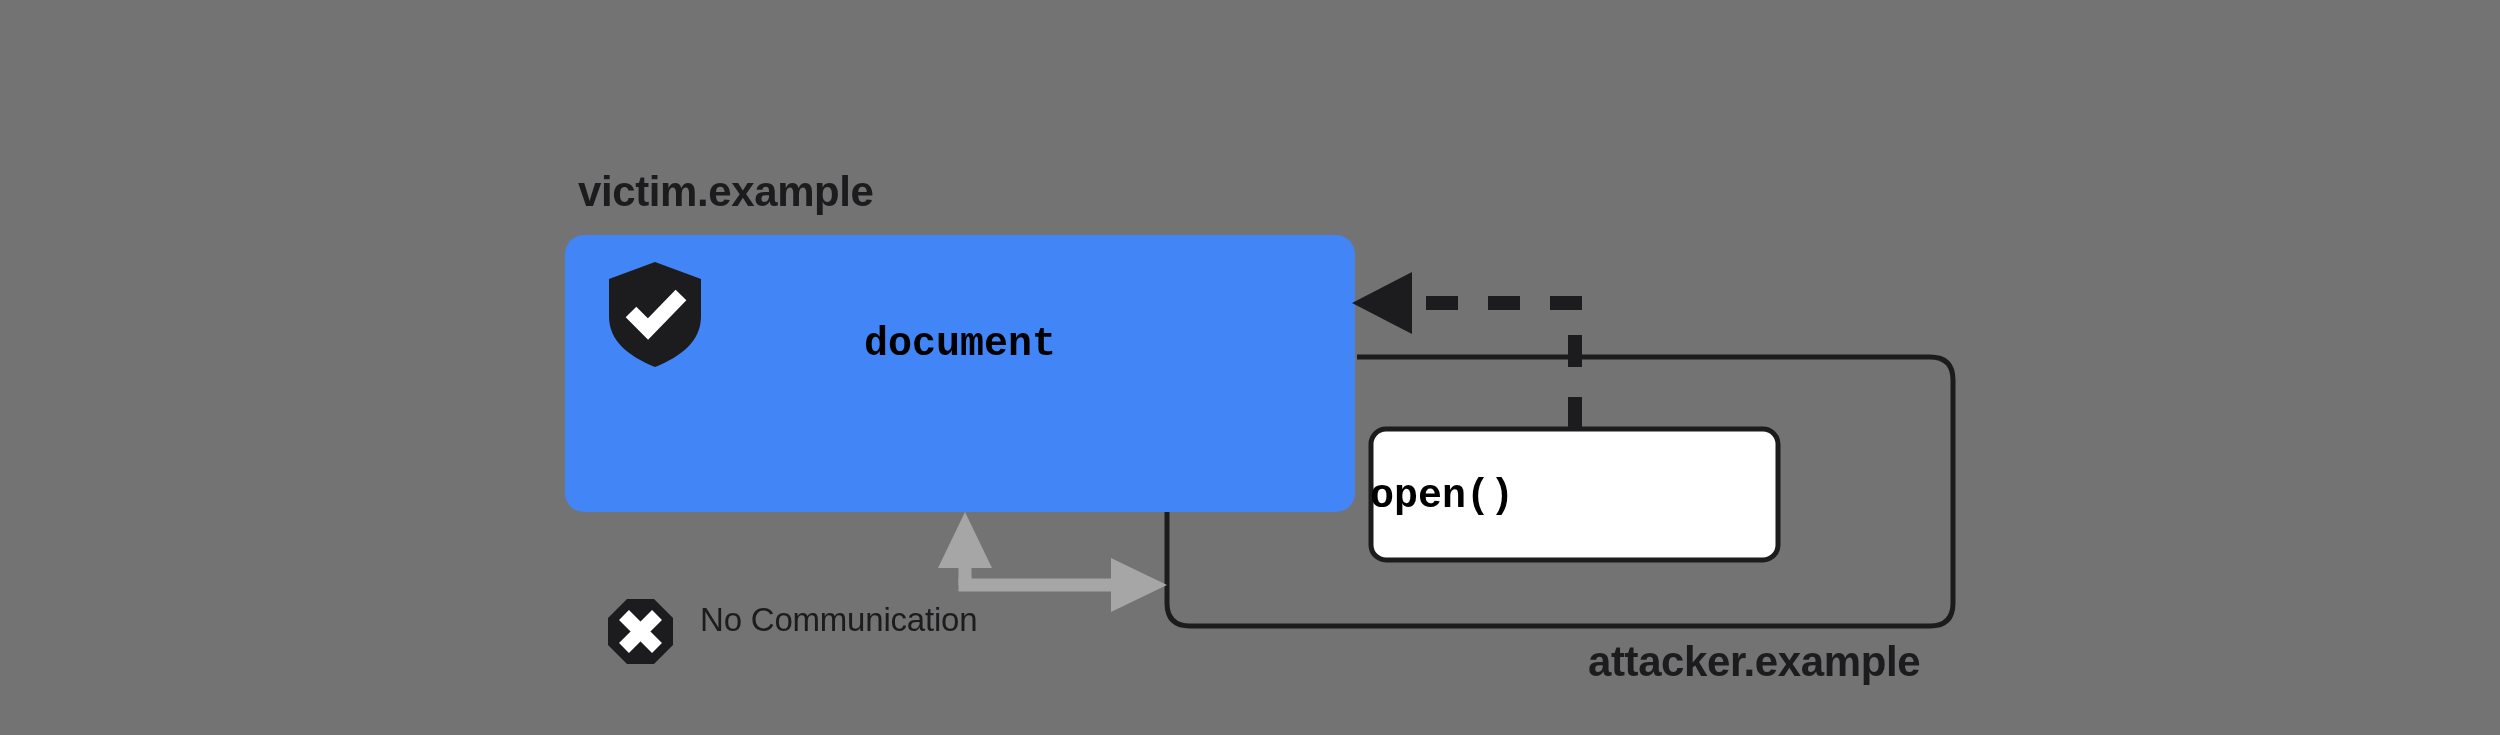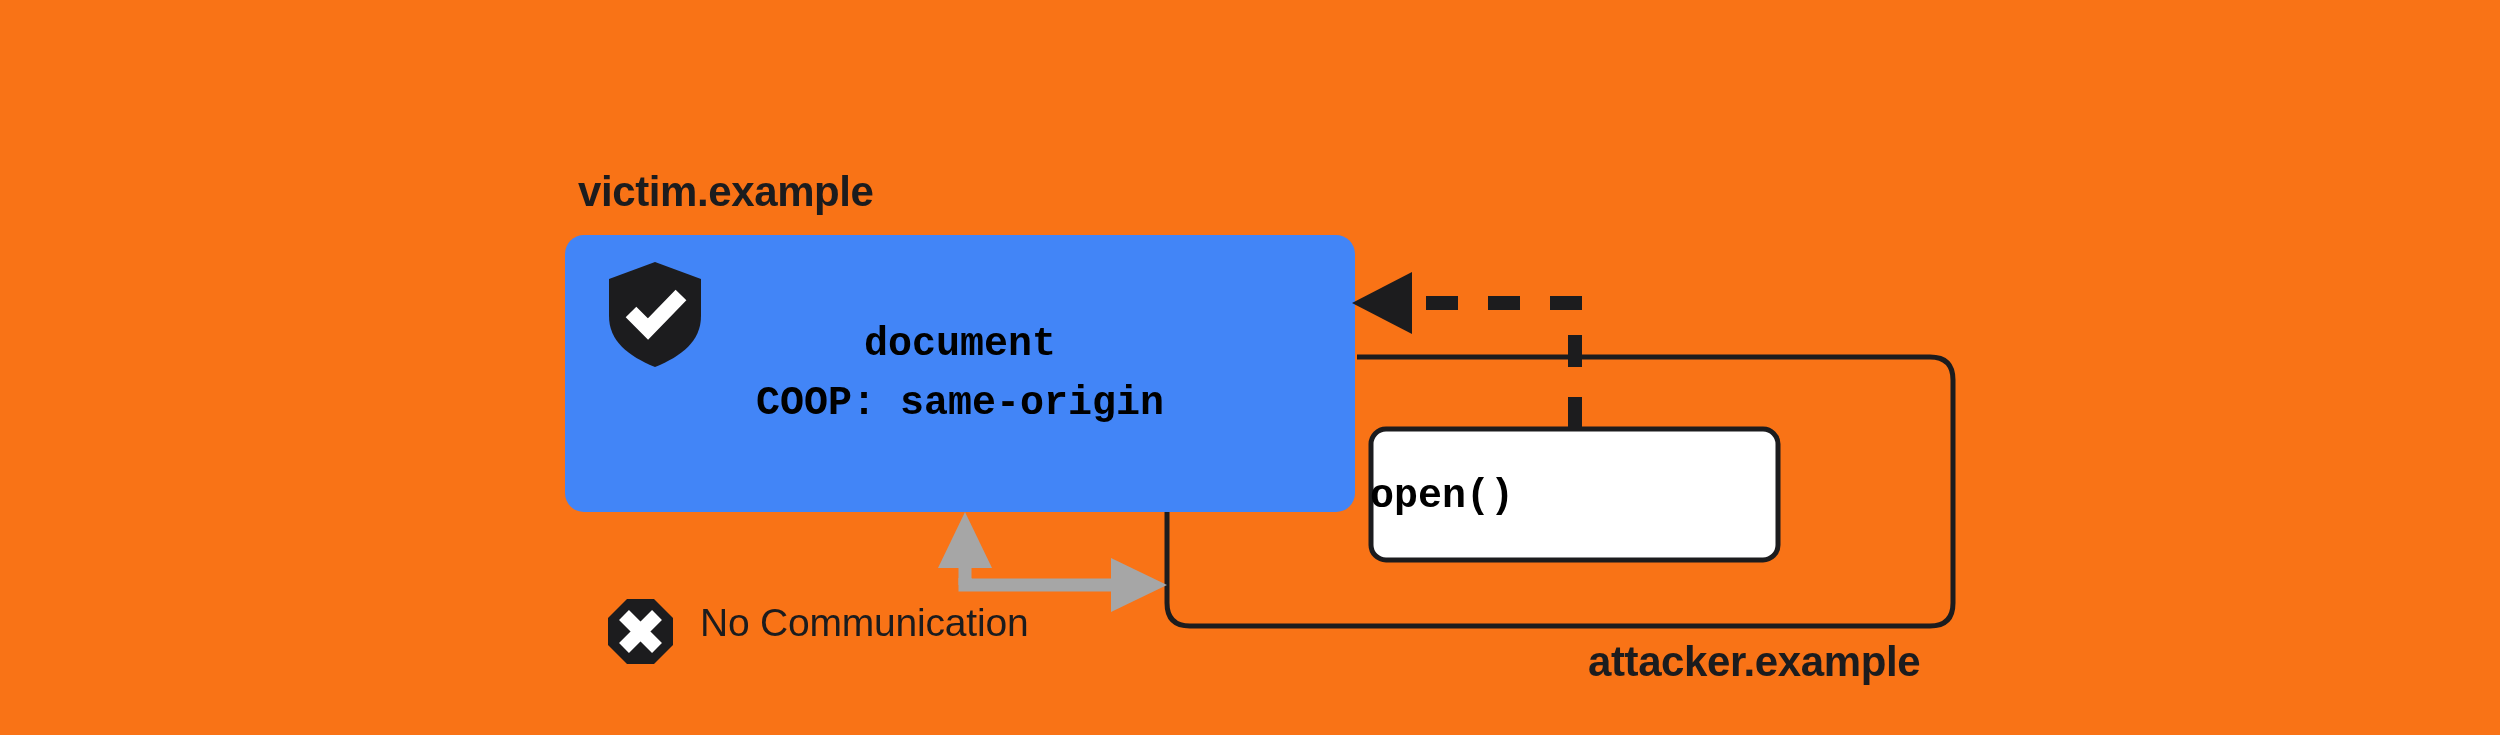--- a/index.html
+++ b/index.html
@@ -8,21 +8,21 @@
     background: #ffffff;
   }
   body {
     font-family: "Liberation Sans", sans-serif;
     -webkit-font-smoothing: antialiased;
   }
   #stage {
     position: relative;
     width: 2500px;
     height: 735px;
-    background: #f97316;
+    background: #737373;
     overflow: hidden;
   }
   #diagram-svg {
     position: absolute;
     left: 0;
     top: 0;
     width: 2500px;
     height: 735px;
     display: block;
   }
@@ -74,21 +74,21 @@
     font-family: "Liberation Mono", "DejaVu Sans Mono", monospace;
     font-weight: 700;
     font-size: 40px;
     color: #000000;
     white-space: pre;
   }
   
   #nocomm-label {
     left: 700px;
     top: 601px;
-    font-size: 39px;
+    font-size: 33px;
     font-weight: 500;
     letter-spacing: -0.2px;
     color: #1c1c1e;
   }
 </style>
 </head>
 <body>
 
 <div id="stage">
 
@@ -134,21 +134,20 @@
       <polygon points="627,599 654,599 673,618 673,645 654,664 627,664 608,645 608,618" fill="#1C1C1E"></polygon>
       <path d="M 624 615 L 657 648 M 657 615 L 624 648" stroke="#FFFFFF" stroke-width="14" stroke-linecap="butt"></path>
     </g>
 
   </svg>
 
   <div class="txt" id="victim-label">victim.example</div>
 
   <div id="doc-text-block">
     <span class="line">document</span>
-    <span class="line">COOP: same-origin</span>
   </div>
 
   <div id="open-label">open()</div>
 
   <div class="txt" id="nocomm-label">No Communication</div>
 
   <div class="txt" id="attacker-label">attacker.example</div>
 
 </div>
 

